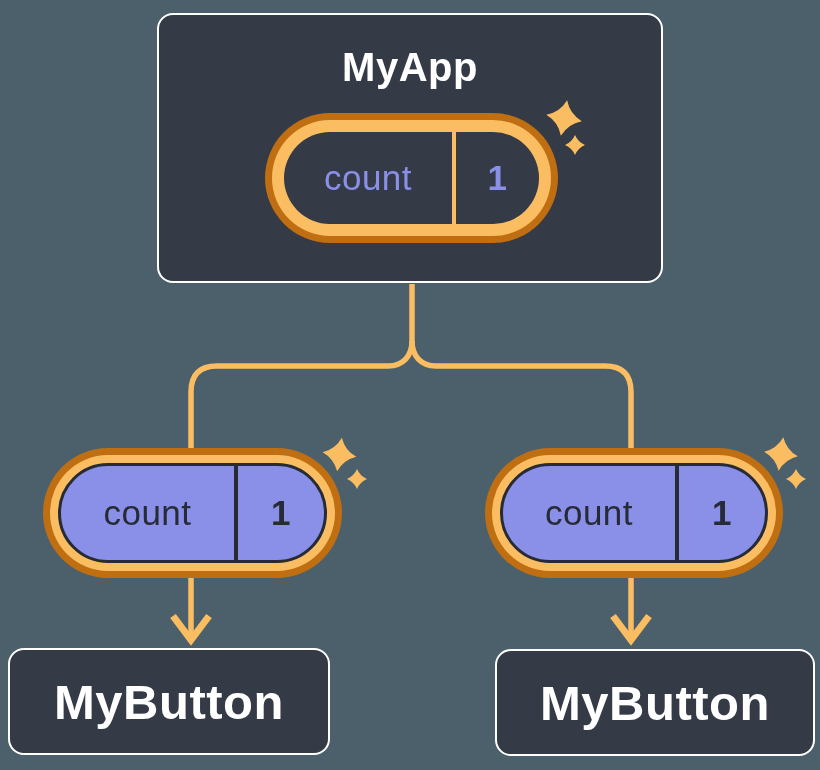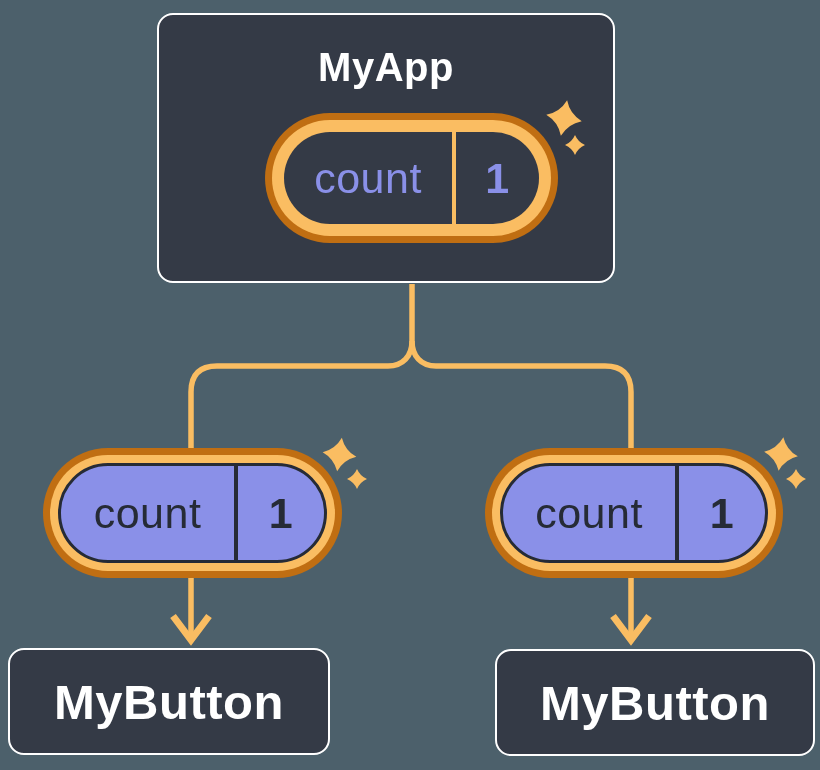--- a/index.html
+++ b/index.html
@@ -13,21 +13,21 @@
     background:var(--background);
     font-family:"Liberation Sans","DejaVu Sans",sans-serif;
   }
   #connectors{position:absolute; left:0; top:0; z-index:1;}
   .card{
     position:absolute; z-index:2; box-sizing:border-box;
     background:var(--card-fill);
     border:2.5px solid var(--card-border);
     border-radius:16px;
   }
-  .card-root{left:157px; top:13px; width:458px; height:270px;}
+  .card-root{left:157px; top:13px; width:506px; height:270px;}
   .card-child{display:flex; align-items:center; justify-content:center;}
   .card-child-left{left:8px; top:648px; width:322px; height:107px;}
   .card-child-right{left:495px; top:649px; width:320px; height:107px;}
   .root-title{
     position:absolute; left:0; right:0; top:30px; text-align:center;
     font-size:40px; font-weight:700; letter-spacing:0.5px; color:var(--card-text);
   }
   .child-title{
     font-size:49px; font-weight:700; letter-spacing:0.5px; color:var(--card-text);
   }
@@ -37,21 +37,21 @@
   }
   .pill-mid{box-sizing:border-box; height:100%; background:var(--orange-light); border-radius:999px;}
   .pill-state .pill-mid{padding:12px;}
   .pill-prop  .pill-mid{padding:8px;}
   .pill-inner{
     box-sizing:border-box; height:100%; border-radius:999px;
     display:flex; align-items:stretch; overflow:hidden;
   }
   .pill-state .pill-inner{background:var(--card-fill);}
   .pill-prop  .pill-inner{background:var(--purple); border:3px solid var(--dark-text);}
-  .cell{display:flex; align-items:center; justify-content:center; font-size:43px; letter-spacing:0.5px;}
+  .cell{display:flex; align-items:center; justify-content:center; font-size:35px; letter-spacing:0.5px;}
   .cell-label{flex:1;}
   .cell-value{font-weight:700;}
   .pill-state .cell{color:var(--purple);}
   .pill-prop  .cell{color:var(--dark-text);}
   .pill-state .cell-value{width:83px;}
   .pill-prop  .cell-value{width:86px;}
   .divider{width:4px;}
   .pill-state .divider{background:var(--orange-light);}
   .pill-prop  .divider{background:var(--dark-text);}
   .pill-state{left:265px; top:113px; width:293px; height:130px;}

